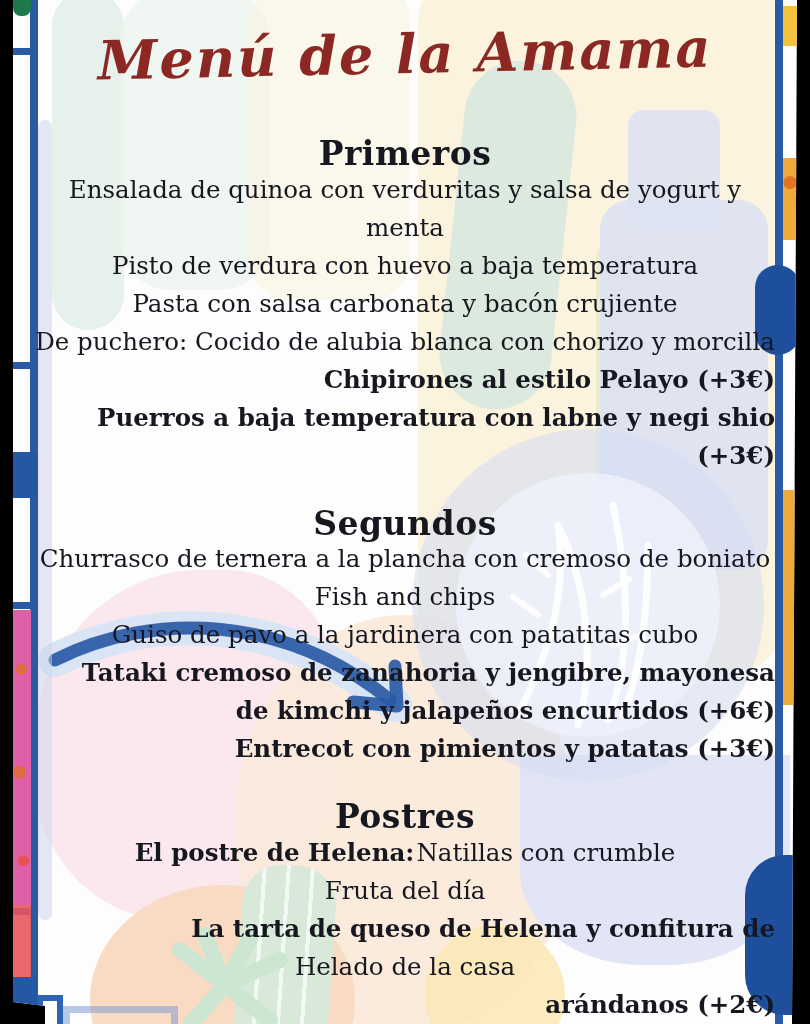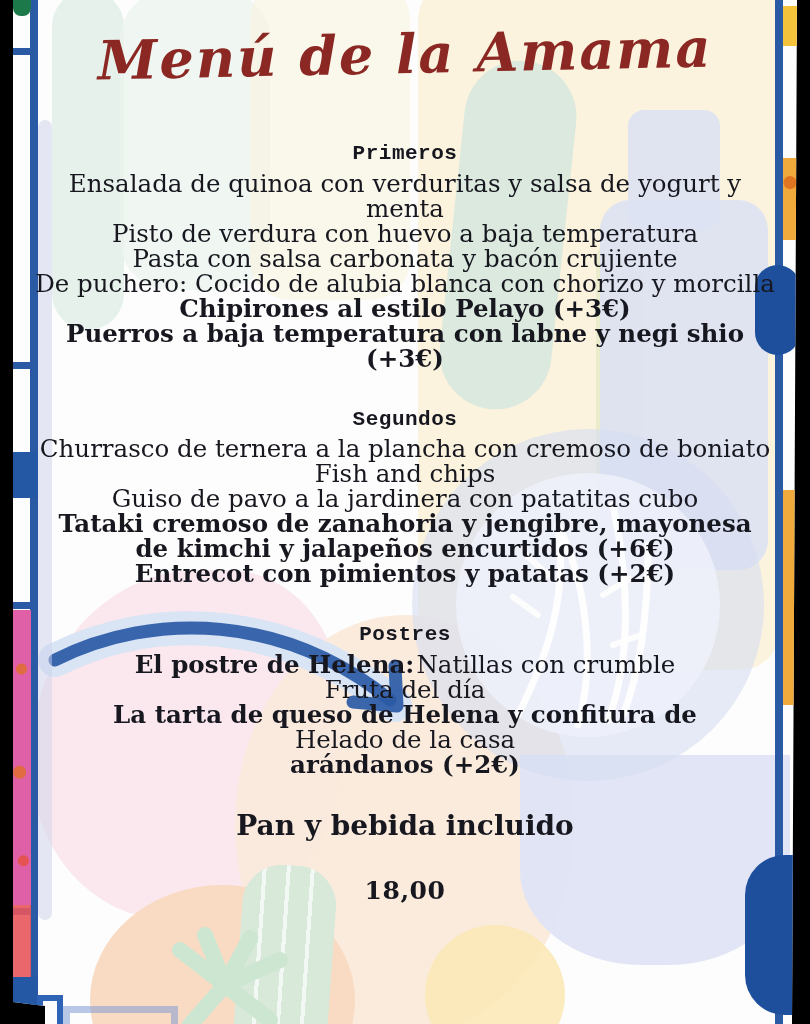--- a/index.html
+++ b/index.html
@@ -75,23 +75,23 @@
     text-align:center;
     font-size:54px;font-style:italic;font-weight:700;
     color:#8b2823;
     letter-spacing:2px;
     transform:rotate(-1.2deg);
     font-family:"DejaVu Serif","Liberation Serif",serif;
   }
   .menu{position:absolute;left:35px;top:138px;width:740px;text-align:center;}
   .menu-section{margin-top:33px;}
   .menu-section:first-child{margin-top:0;}
-  .menu-heading{font-size:21px;font-weight:700;line-height:32.5px;letter-spacing:.5px;font-family:Liberation Mono, monospace;}
-  .menu-line{font-size:24.5px;line-height:25px;}
-  .bold{font-weight:700;}
+  .menu-heading{font-size:33px;font-weight:700;line-height:32.5px;letter-spacing:.5px;}
+  .menu-line{font-size:24.5px;line-height:38px;}
+  .bold{font-weight:700;text-align:right;}
   .footer-note{margin-top:33px;font-size:28px;line-height:32.5px;font-weight:700;}
   .price{margin-top:33px;font-size:25px;line-height:32.5px;font-weight:700;letter-spacing:.5px;}
   .lead-bold{font-weight:700;margin-right:2px;}
 </style>
 </head>
 <body>
 
 <div class="card">
 
   <div class="bg">
@@ -166,21 +166,21 @@
         <div class="menu-line bold">Puerros a baja temperatura con labne y negi shio (+3€)</div>
       </div>
 
       <div class="menu-section">
         <div class="menu-heading">Segundos</div>
         <div class="menu-line">Churrasco de ternera a la plancha con cremoso de boniato</div>
         <div class="menu-line">Fish and chips</div>
         <div class="menu-line">Guiso de pavo a la jardinera con patatitas cubo</div>
         <div class="menu-line bold">Tataki cremoso de zanahoria y jengibre, mayonesa</div>
         <div class="menu-line bold">de kimchi y jalapeños encurtidos (+6€)</div>
-        <div class="menu-line bold">Entrecot con pimientos y patatas (+2€)</div>
+        <div class="menu-line bold">Entrecot con pimientos y patatas (+3€)</div>
       </div>
 
       <div class="menu-section">
         <div class="menu-heading">Postres</div>
         <div class="menu-line">
           <span class="lead-bold">El postre de Helena:</span><span>Natillas con crumble</span>
         </div>
         <div class="menu-line">Fruta del día</div>
         <div class="menu-line bold">La tarta de queso de Helena y confitura de</div>
         <div class="menu-line">Helado de la casa</div>

